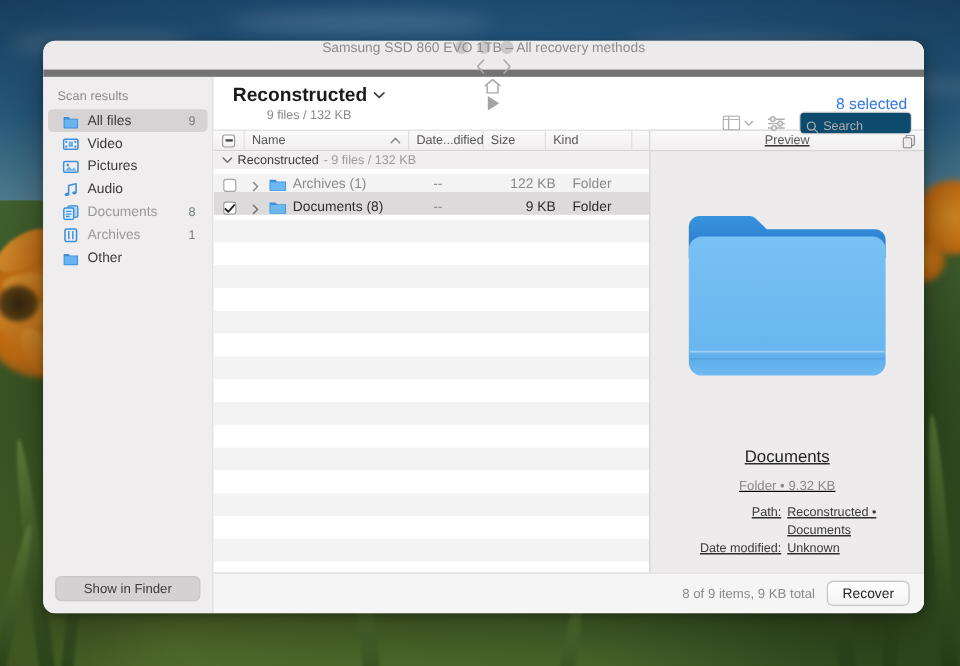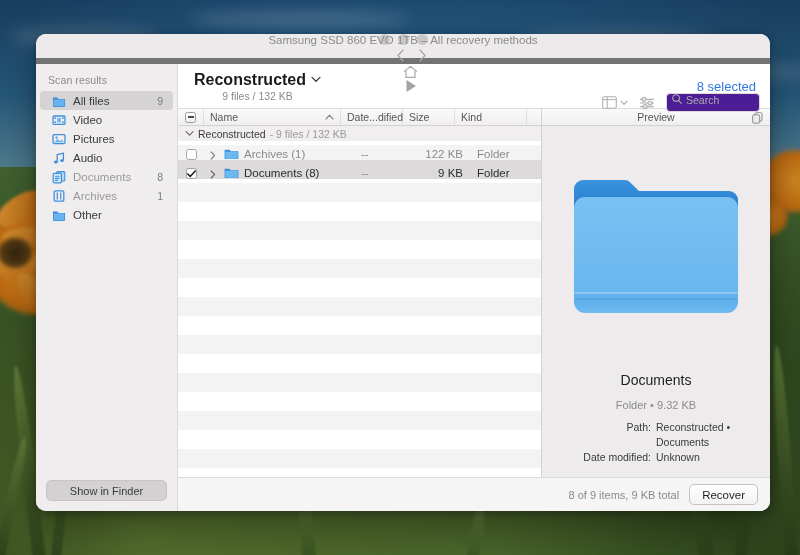--- a/index.html
+++ b/index.html
@@ -84,22 +84,22 @@
     position: absolute; left: 0; right: 0; text-align: center;
     font-size: 11.5px; color: #8d8b8b; pointer-events: none;
   }
   .tb-right {
     margin-left: auto; display: flex; align-items: center; gap: 11px;
     position: relative; z-index: 2;
   }
   .tb-icon { color: #b2b0b0; display: flex; align-items: center; gap: 3px; }
   .searchbox {
     width: 94px; height: 19px; border-radius: 4px;
-    background: #4c1d95; border: 1px solid #dcdada;
-    display: flex; align-items: flex-start; padding: 0 5px; gap: 4px;
+    background: #0c4a6e; border: 1px solid #dcdada;
+    display: flex; align-items: flex-end; padding: 0 5px; gap: 4px;
   }
   .searchbox .ph { font-size: 10.5px; color: #aeacac; }
 
   
   #body { display: flex; height: 447px; }
 
   
   #sidebar {
     width: 142px; background: #efeded; border-right: 1px solid #dcdada;
     display: flex; flex-direction: column; flex: none;
@@ -192,21 +192,21 @@
     width: 11px; height: 11px; border-radius: 2.5px; border: 1px solid #a8a6a6;
     background: #fff; display: flex; align-items: center; justify-content: center;
   }
   .chk.on { border-color: #9e9c9c; }
   .disc { width: 9px; color: #8a8888; display: flex; align-items: center; }
   .folder-sm { width: 15px; height: 12px; flex: none; }
 
   
   .preview {
     width: 229px; flex: none; background: #edebeb;
-    border-left: 1px solid #d3d1d1; display: flex; flex-direction: column;
+    border-left: 1px solid #d3d1d1; display: flex; flex-direction: column; text-decoration: underline;
   }
   .pv-head {
     height: 18px; background: linear-gradient(180deg,#fbfafa,#f0eeee);
     border-top: 1px solid #ddd; border-bottom: 1px solid #d3d1d1;
     display: flex; align-items: center; justify-content: center;
     font-size: 10.5px; color: #575555; position: relative;
   }
   .pv-copy { position: absolute; right: 7px; top: 3px; color: #8d8b8b; }
   .pv-art { flex: 1; display: flex; align-items: center; justify-content: center; }
   .pv-meta { padding: 0 10px 12px; text-align: center; }

